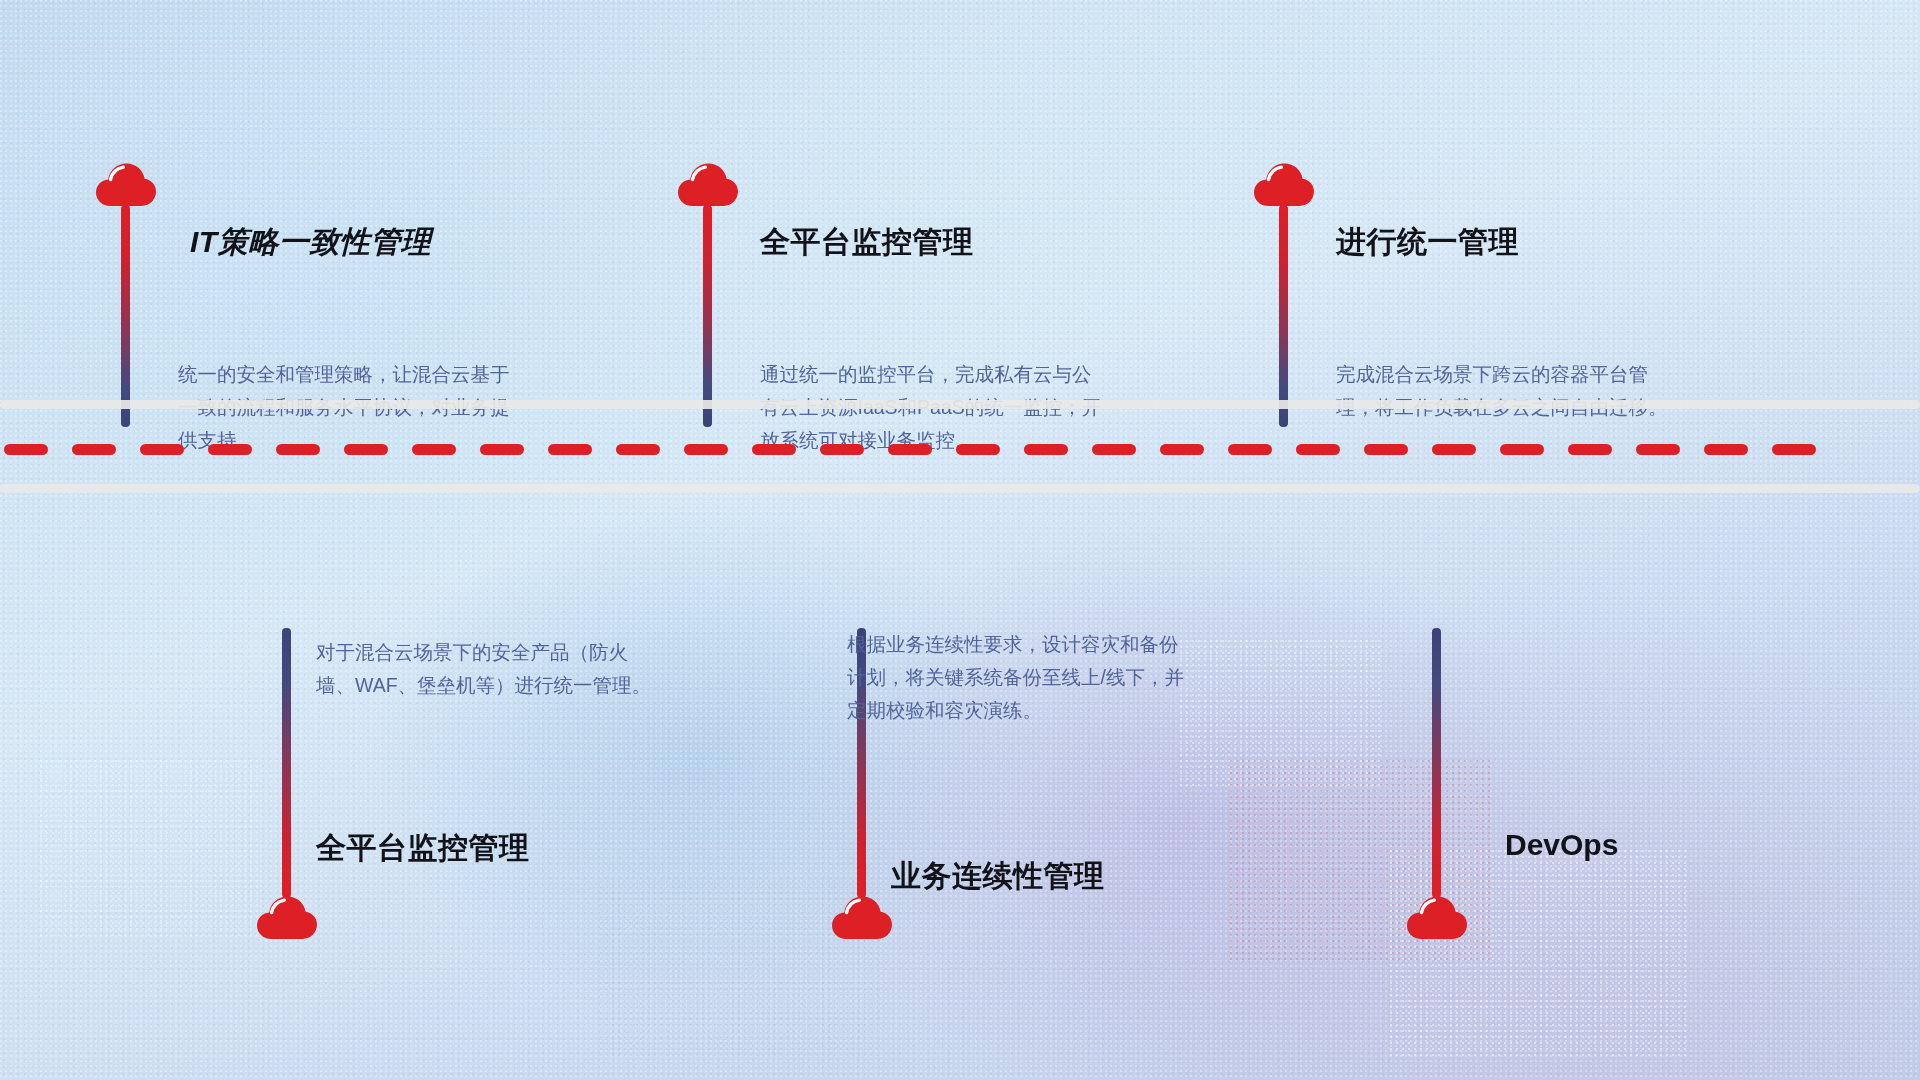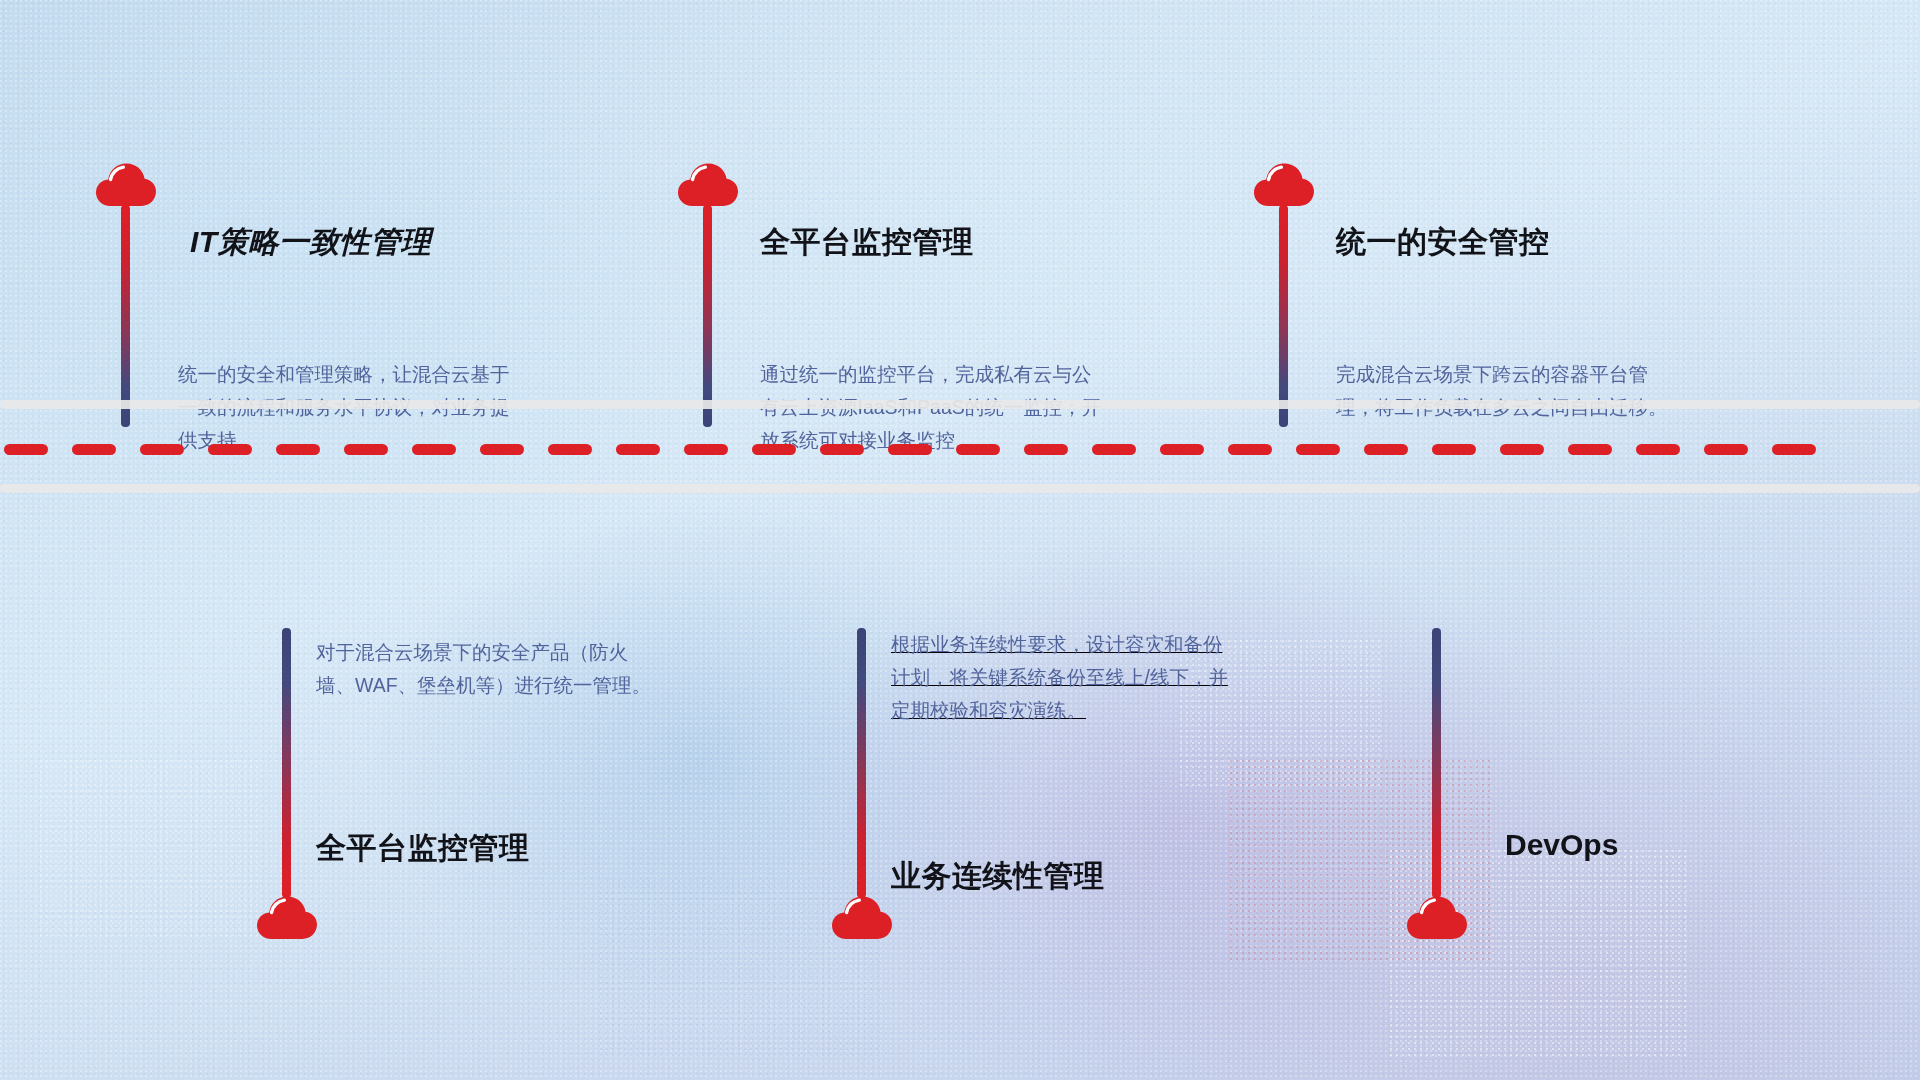--- a/index.html
+++ b/index.html
@@ -199,21 +199,21 @@
     <div class="top-marker" style="left:1253px; top:162px;">
       <div class="cloud">
         <svg viewBox="0 0 62 46" xmlns="http://www.w3.org/2000/svg">
           <path d="M15.5 44 C6.8 44 1 38.2 1 30.6 C1 23.6 6.2 18.2 13.2 17.6 C14.4 8.2 22.2 1.5 31.5 1.5 C40.8 1.5 48.2 8 49.6 16.8 C56.2 17.6 61 22.9 61 29.6 C61 37.4 54.8 44 46.4 44 Z" fill="#dd2026"></path>
           <path d="M15.5 17.5 C17.0 11.0 22.0 6.4 28.3 5.2" stroke="#ffffff" stroke-width="3.4" stroke-linecap="round" fill="none"></path>
         </svg>
       </div>
       <div class="stem stem-down" style="width:9px; height:222px; margin-left:26px; margin-top:-3px;"></div>
     </div>
     <div class="top-title" style="left:1336px; top:222px;">
-      <div class="title">统一的安全管控</div>
+      <div class="title">进行统一管理</div>
     </div>
     <div class="top-desc" style="left:1336px; top:358px;">
       <div class="desc">完成混合云场景下跨云的容器平台管理，将工作负载在多云之间自由迁移。</div>
     </div>
 
     <div class="bot-marker" style="left:256px; top:628px;">
       <div class="stem stem-up" style="width:9px; height:270px; margin-left:26px;"></div>
       <div class="cloud" style="margin-top:-3px;">
         <svg viewBox="0 0 62 46" xmlns="http://www.w3.org/2000/svg">
           <path d="M15.5 44 C6.8 44 1 38.2 1 30.6 C1 23.6 6.2 18.2 13.2 17.6 C14.4 8.2 22.2 1.5 31.5 1.5 C40.8 1.5 48.2 8 49.6 16.8 C56.2 17.6 61 22.9 61 29.6 C61 37.4 54.8 44 46.4 44 Z" fill="#dd2026"></path>
@@ -230,21 +230,21 @@
 
     <div class="bot-marker" style="left:831px; top:628px;">
       <div class="stem stem-up" style="width:9px; height:270px; margin-left:26px;"></div>
       <div class="cloud" style="margin-top:-3px;">
         <svg viewBox="0 0 62 46" xmlns="http://www.w3.org/2000/svg">
           <path d="M15.5 44 C6.8 44 1 38.2 1 30.6 C1 23.6 6.2 18.2 13.2 17.6 C14.4 8.2 22.2 1.5 31.5 1.5 C40.8 1.5 48.2 8 49.6 16.8 C56.2 17.6 61 22.9 61 29.6 C61 37.4 54.8 44 46.4 44 Z" fill="#dd2026"></path>
           <path d="M15.5 17.5 C17.0 11.0 22.0 6.4 28.3 5.2" stroke="#ffffff" stroke-width="3.4" stroke-linecap="round" fill="none"></path>
         </svg>
       </div>
     </div>
-    <div class="bot-desc" style="left:891px; top:628px;text-decoration:underline;">
+    <div class="bot-desc" style="left:847px; top:628px;">
       <div class="desc">根据业务连续性要求，设计容灾和备份计划，将关键系统备份至线上/线下，并定期校验和容灾演练。</div>
     </div>
     <div class="bot-title" style="left:891px; top:856px;">
       <div class="title">业务连续性管理</div>
     </div>
 
     <div class="bot-marker" style="left:1406px; top:628px;">
       <div class="stem stem-up" style="width:9px; height:270px; margin-left:26px;"></div>
       <div class="cloud" style="margin-top:-3px;">
         <svg viewBox="0 0 62 46" xmlns="http://www.w3.org/2000/svg">

